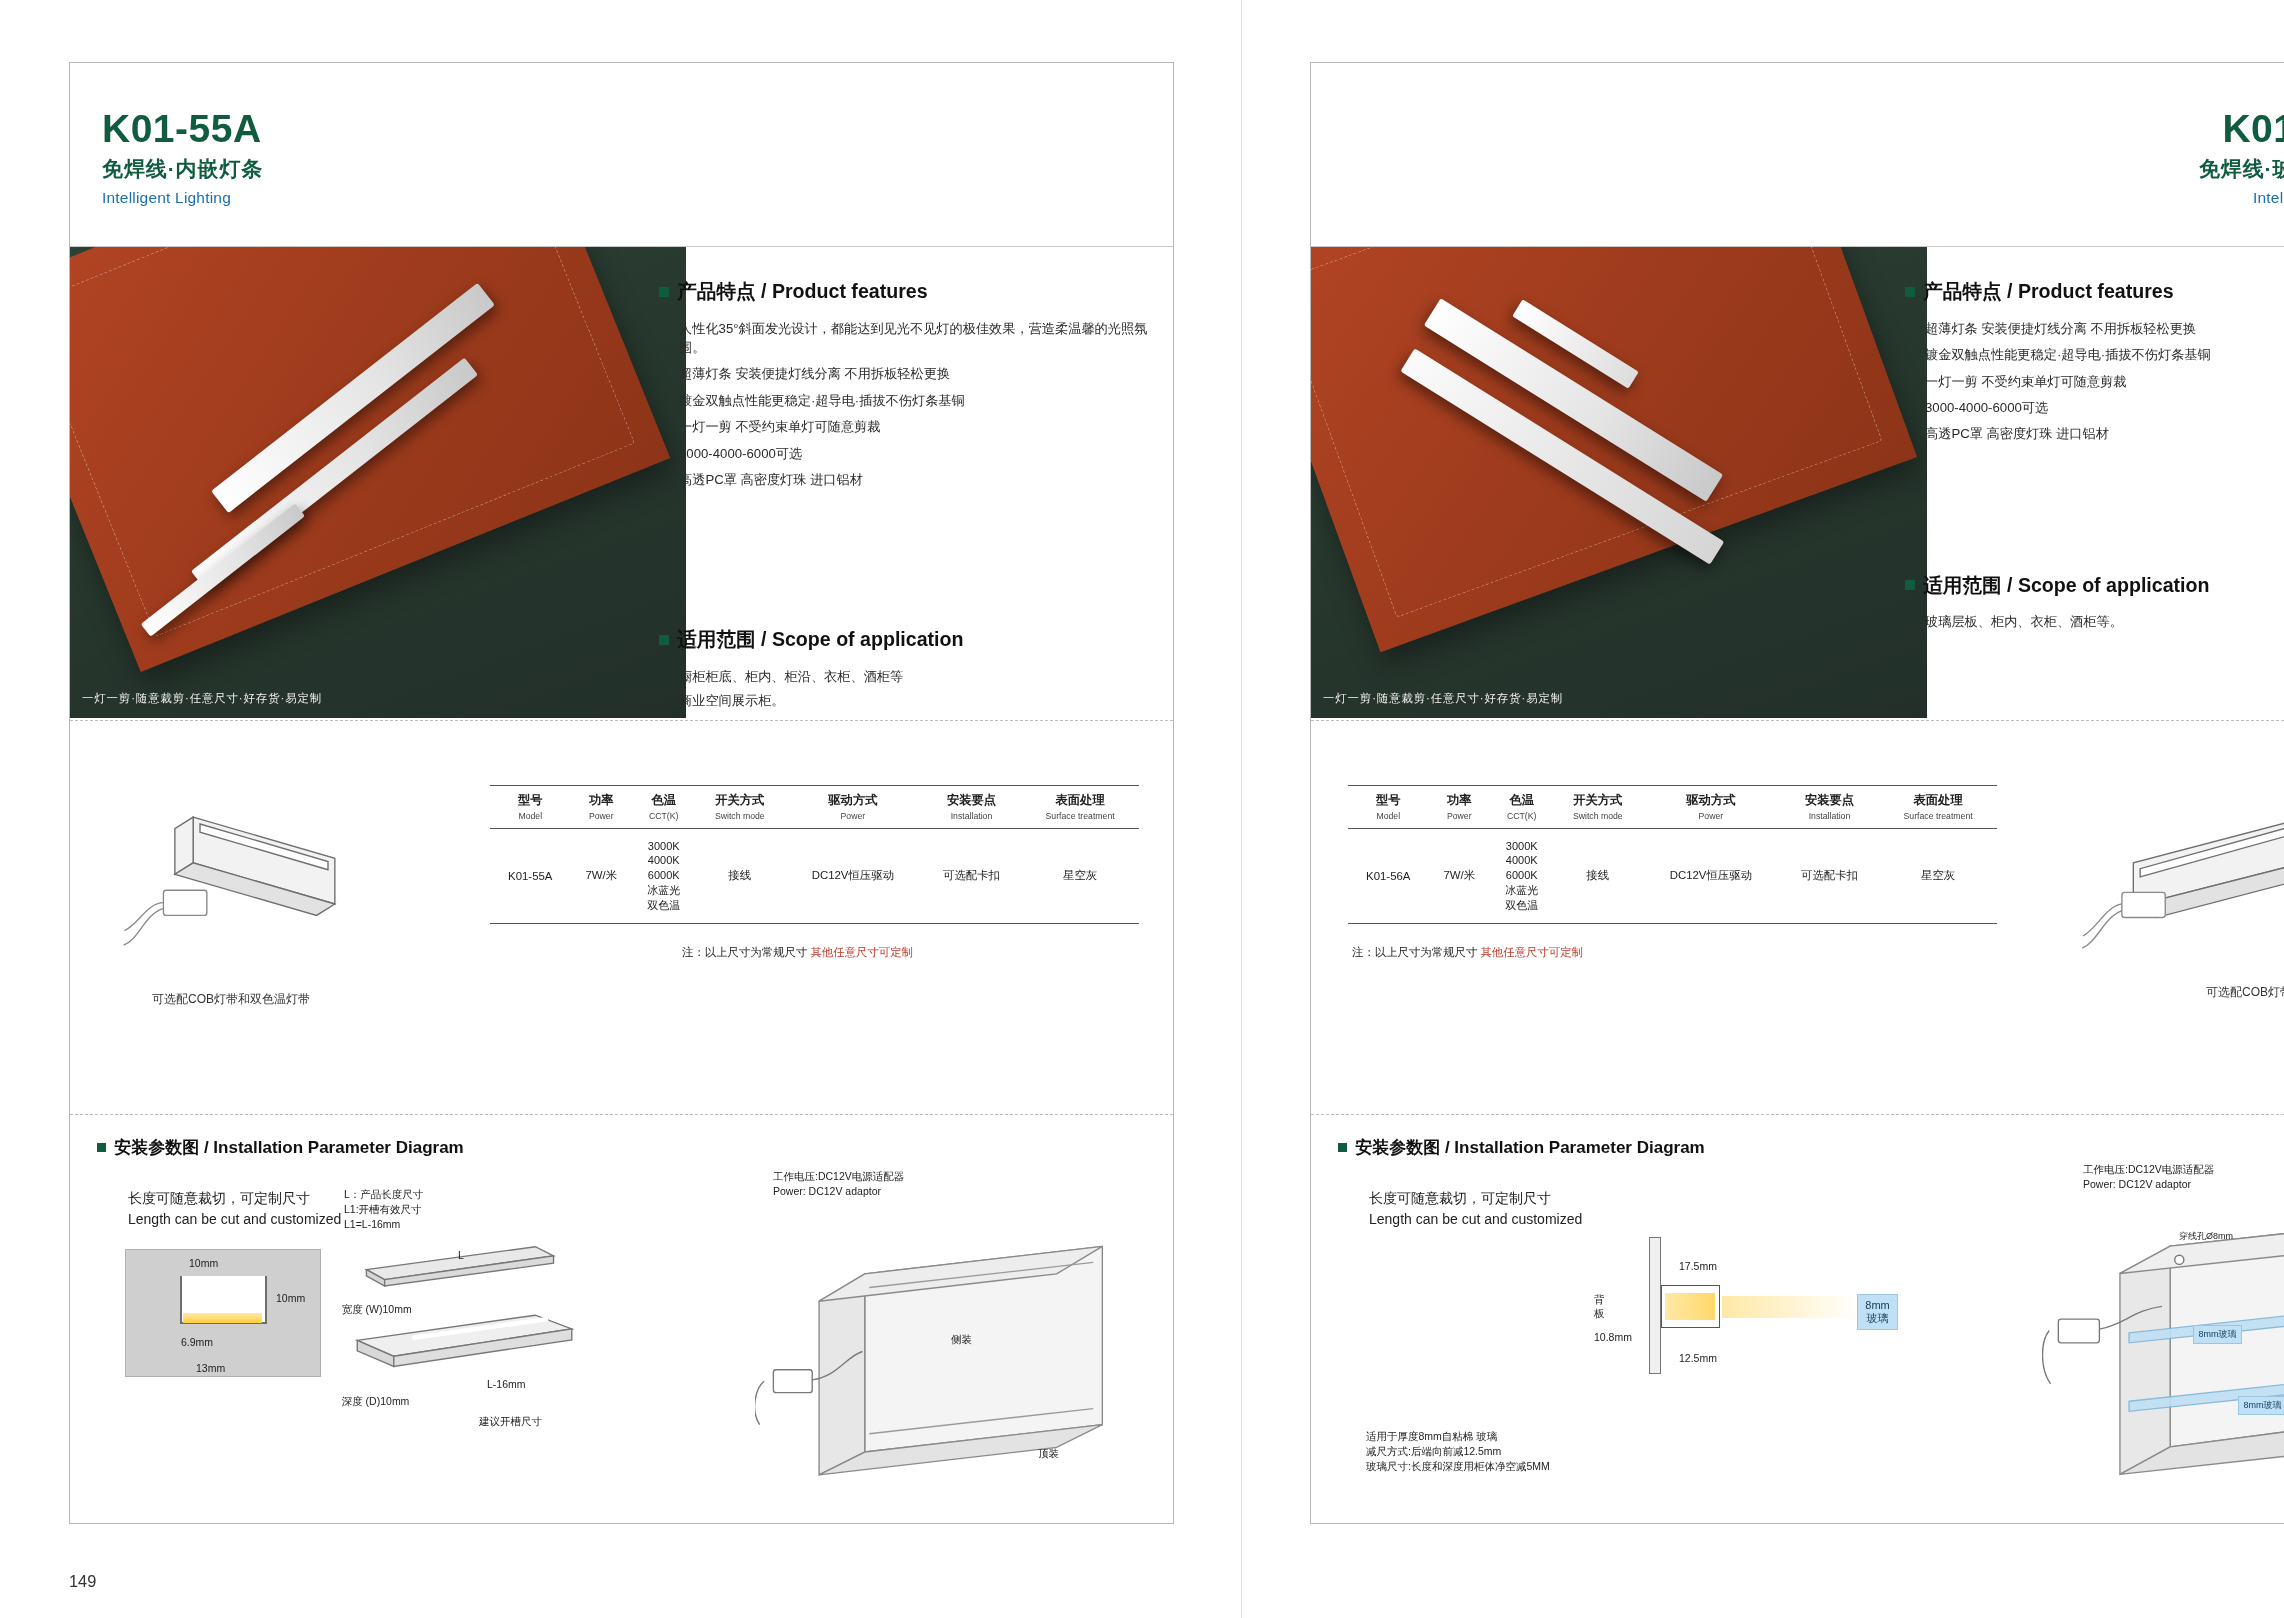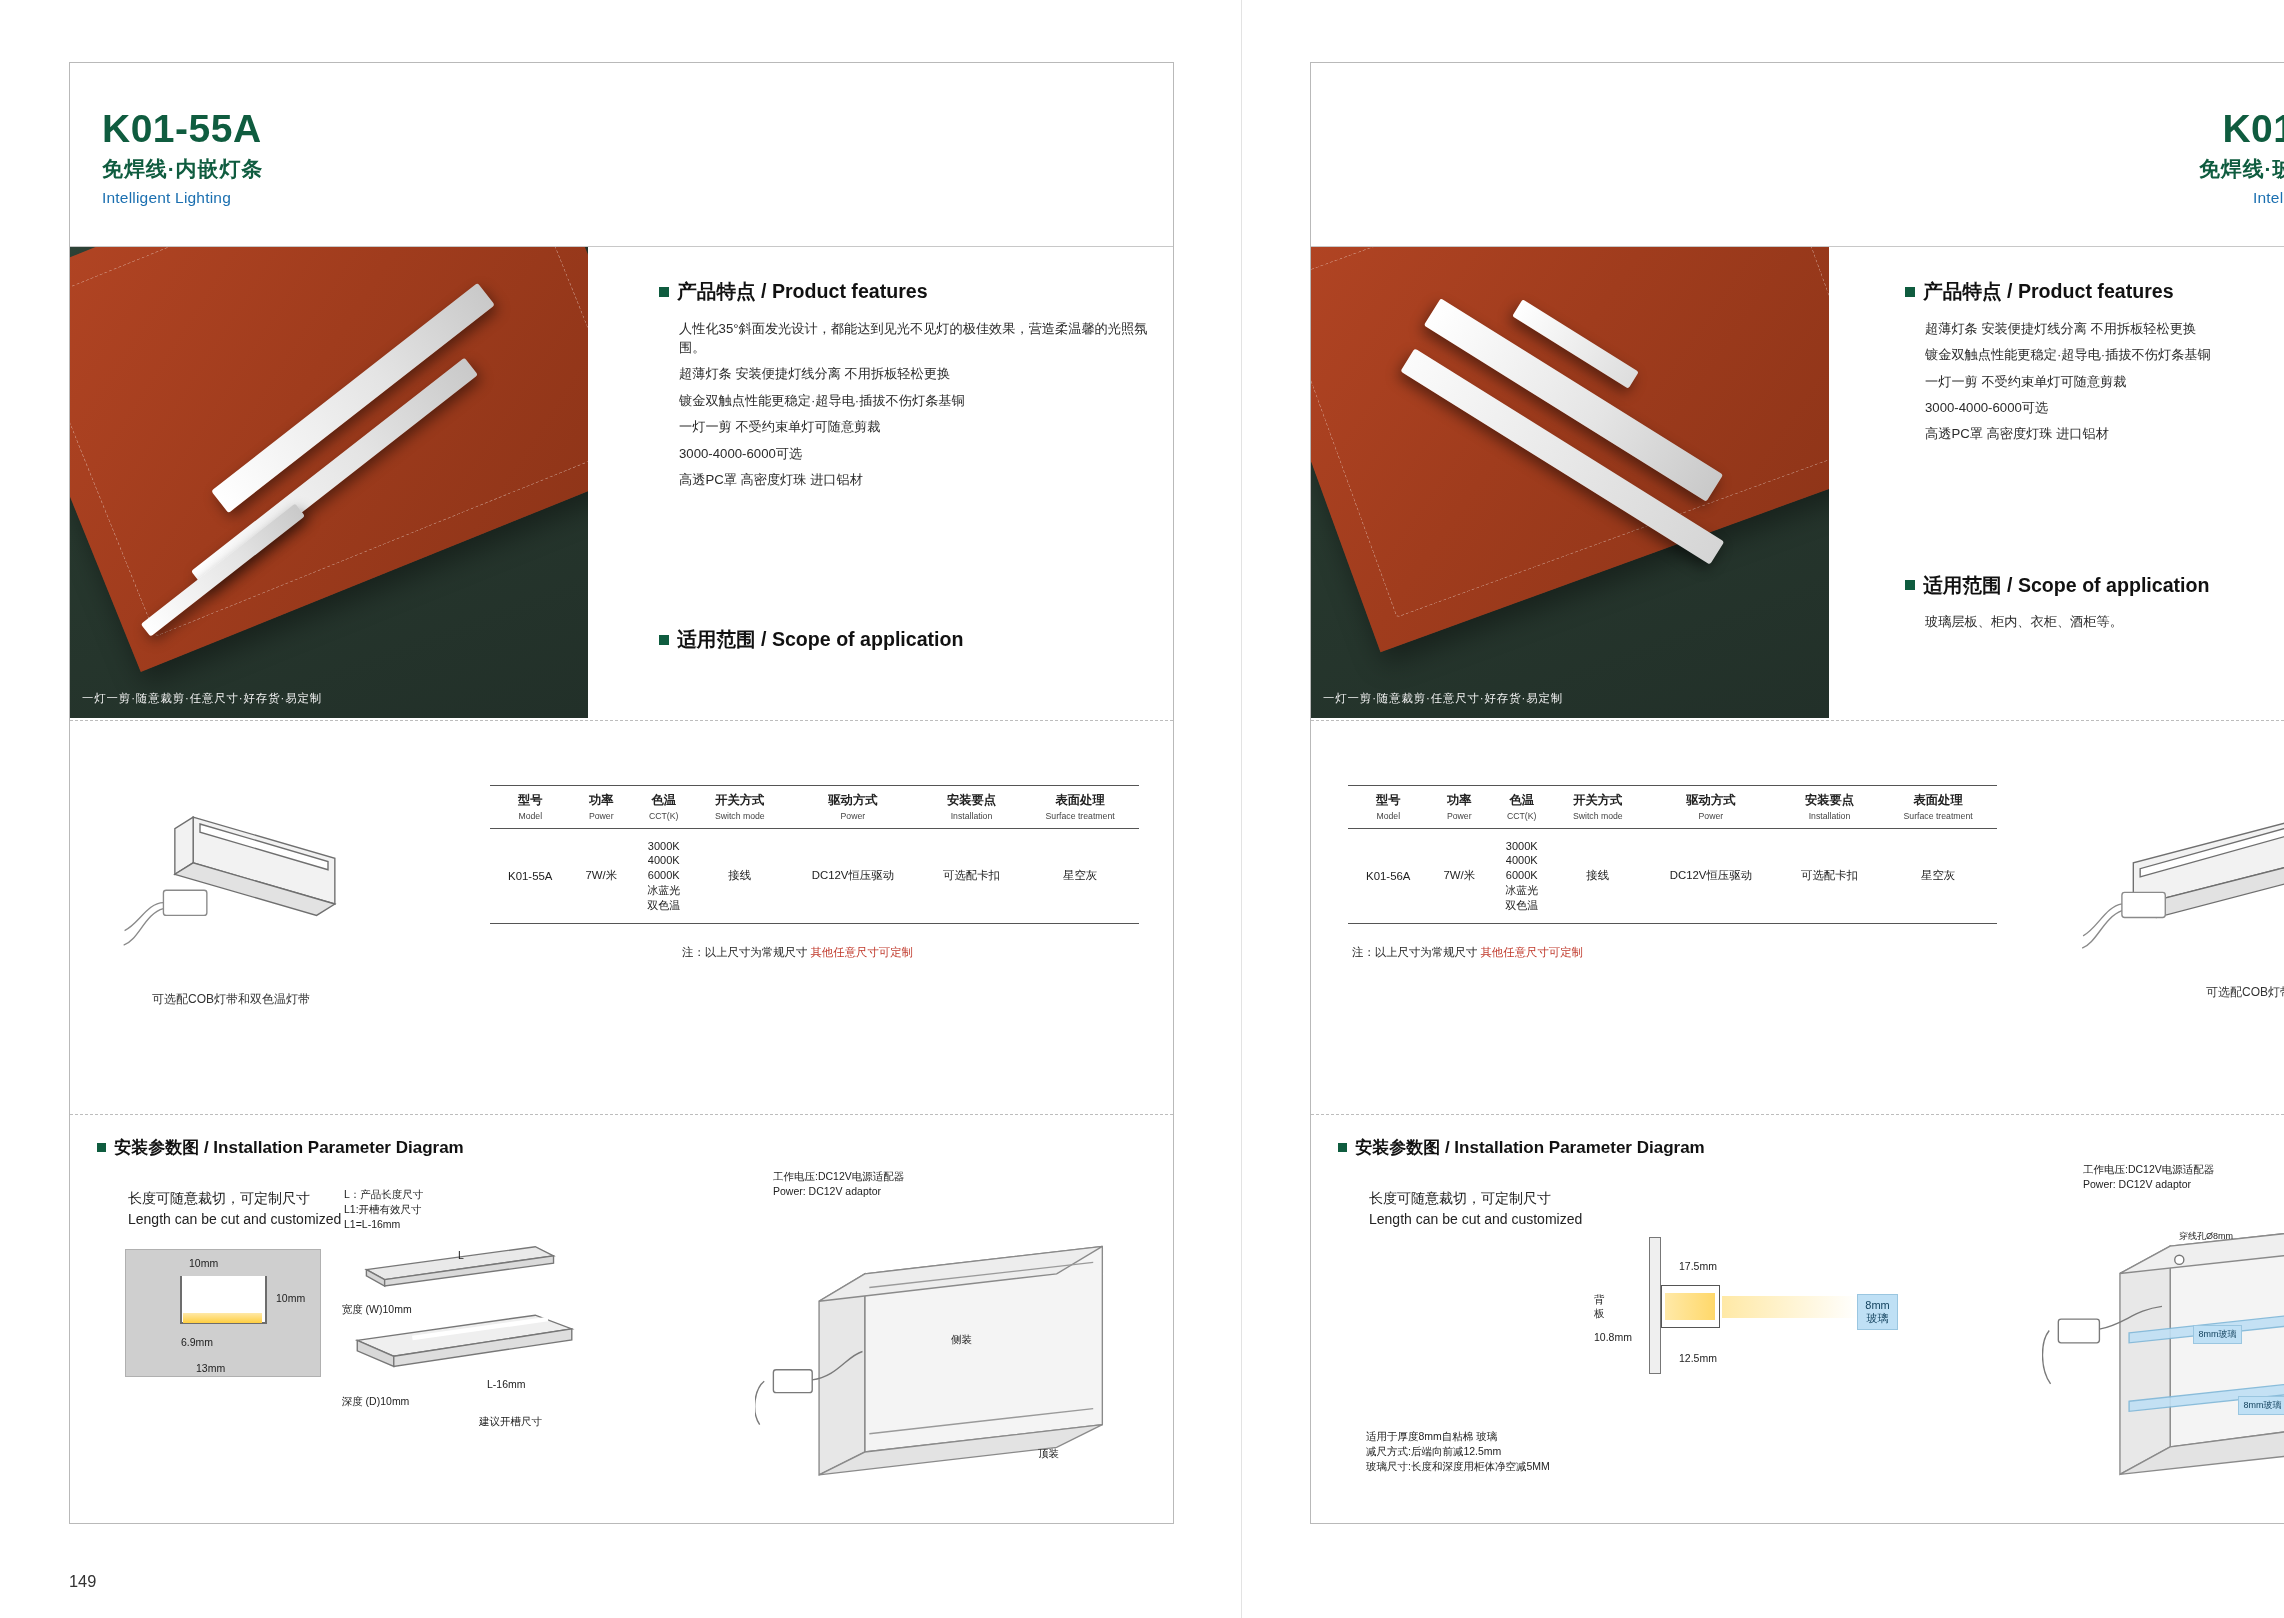--- a/index.html
+++ b/index.html
@@ -30,21 +30,21 @@
   .code {
     font-size:39px; font-weight:bold; color:#0f5c3f; letter-spacing:0.5px;
     line-height:1.0;
   }
   .sub-cn { font-size:21px; font-weight:bold; color:#0f5c3f; margin-top:7.3px; letter-spacing:0.9px;}
   .sub-en { font-size:15.5px; color:#1a6fb0; margin-top:5.5px; letter-spacing:0.2px;}
   .hdr-rule { position:absolute; left:0; top:183px; width:100%; height:1.4px; background:#c8c8c8; }
 
   
   .hero {
-    position:absolute; left:0; top:184px; width:518px; height:471px;
+    position:absolute; left:0; top:184px; width:616px; height:471px;
     overflow:hidden;
     background:
       linear-gradient(160deg,#2e4438 0%, #27382e 42%, #223029 100%);
   }
   .hero .leather {
     position:absolute; width:571px; height:411px;
     background:linear-gradient(145deg,#b34524 0%, #a03c1d 48%, #8d3418 100%);
     transform:rotate(-22deg);
     left:-27px; top:-78px;
     box-shadow:0 13.7px 27px rgba(0,0,0,.35);
@@ -159,20 +159,24 @@
           <p>超薄灯条 安装便捷灯线分离 不用拆板轻松更换</p>
           <p>镀金双触点性能更稳定·超导电·插拔不伤灯条基铜</p>
           <p>一灯一剪 不受约束单灯可随意剪裁</p>
           <p>3000-4000-6000可选</p>
           <p>高透PC罩 高密度灯珠 进口铝材</p>
         </div>
 
         <div class="feat-h feat-h2">
           <span class="sqr"></span>
           <span>适用范围 / Scope of application</span>
+        </div>
+        <div class="scope-list">
+          <p>橱柜柜底、柜内、柜沿、衣柜、酒柜等</p>
+          <p>商业空间展示柜。</p>
         </div>
       </div>
 
       <div class="dash" style="top:657px;"></div>
 
       <div class="spec" style="top:667px; height:384px;">
 
         <div class="prof-img" style="left:50px; top:78px;">
           <svg width="320" height="192" viewBox="0 0 700 420">
             <g stroke="#6f6f6f" fill="#f2f2f2" stroke-width="3">

